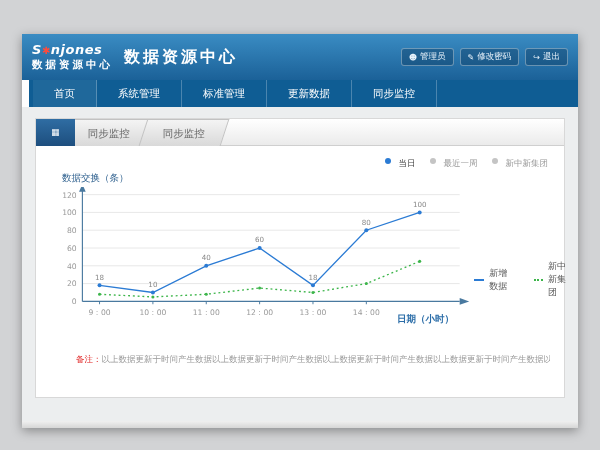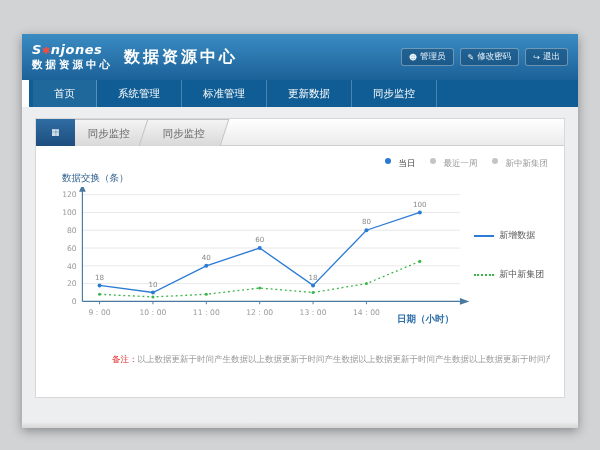--- a/index.html
+++ b/index.html
@@ -49,30 +49,30 @@
 
   .filters { position:absolute; top:12px; right:16px; display:flex; gap:14px; }
   .filter { display:flex; gap:8px; font-size:8.5px; color:#999; cursor:pointer; }
   .filter .dot { width:6px; height:6px; border-radius:50%; background:#c4c4c4; }
   .filter.active { color:#444; }
   .filter.active .dot { background:#2b7bd4; }
 
   .y-axis-title { color:#2a5d8c; font-size:9.5px; margin:16px 0 2px 12px; }
 
   .chart-area { position:relative; display:flex; }
-  .series-legend { width:76px; padding-top:42px; display:flex; flex-direction:column; gap:26px; }
+  .series-legend { width:76px; padding-top:42px; display:flex; flex-direction:row; gap:26px; }
   .legend-item { display:flex; align-items:center; gap:5px; font-size:9px; color:#555; cursor:pointer; }
   .sample { display:inline-block; width:20px; height:0; }
   .sample.solid  { border-top:2px solid #2b7bd4; }
   .sample.dotted { border-top:2px dotted #3cb54a; }
   .x-axis-title { position:absolute; bottom:4px; right:96px; color:#2b6da8;
                   font-size:9.5px; font-weight:bold; }
 
   .remark { margin-top:24px; padding:0 26px; font-size:8.5px; white-space:nowrap; overflow:hidden; }
-  .remark-prefix { color:#e02323;margin-left:36px; }
+  .remark-prefix { color:#e02323; }
   .remark-text { color:#9a9a9a; }
 
   .page-footer { position:absolute; bottom:0; left:0; right:0; height:7px;
                  background:linear-gradient(#f0f0f0,#d6d6d6); }
 </style>
 </head>
 <body>
 
 <div class="page">
 

